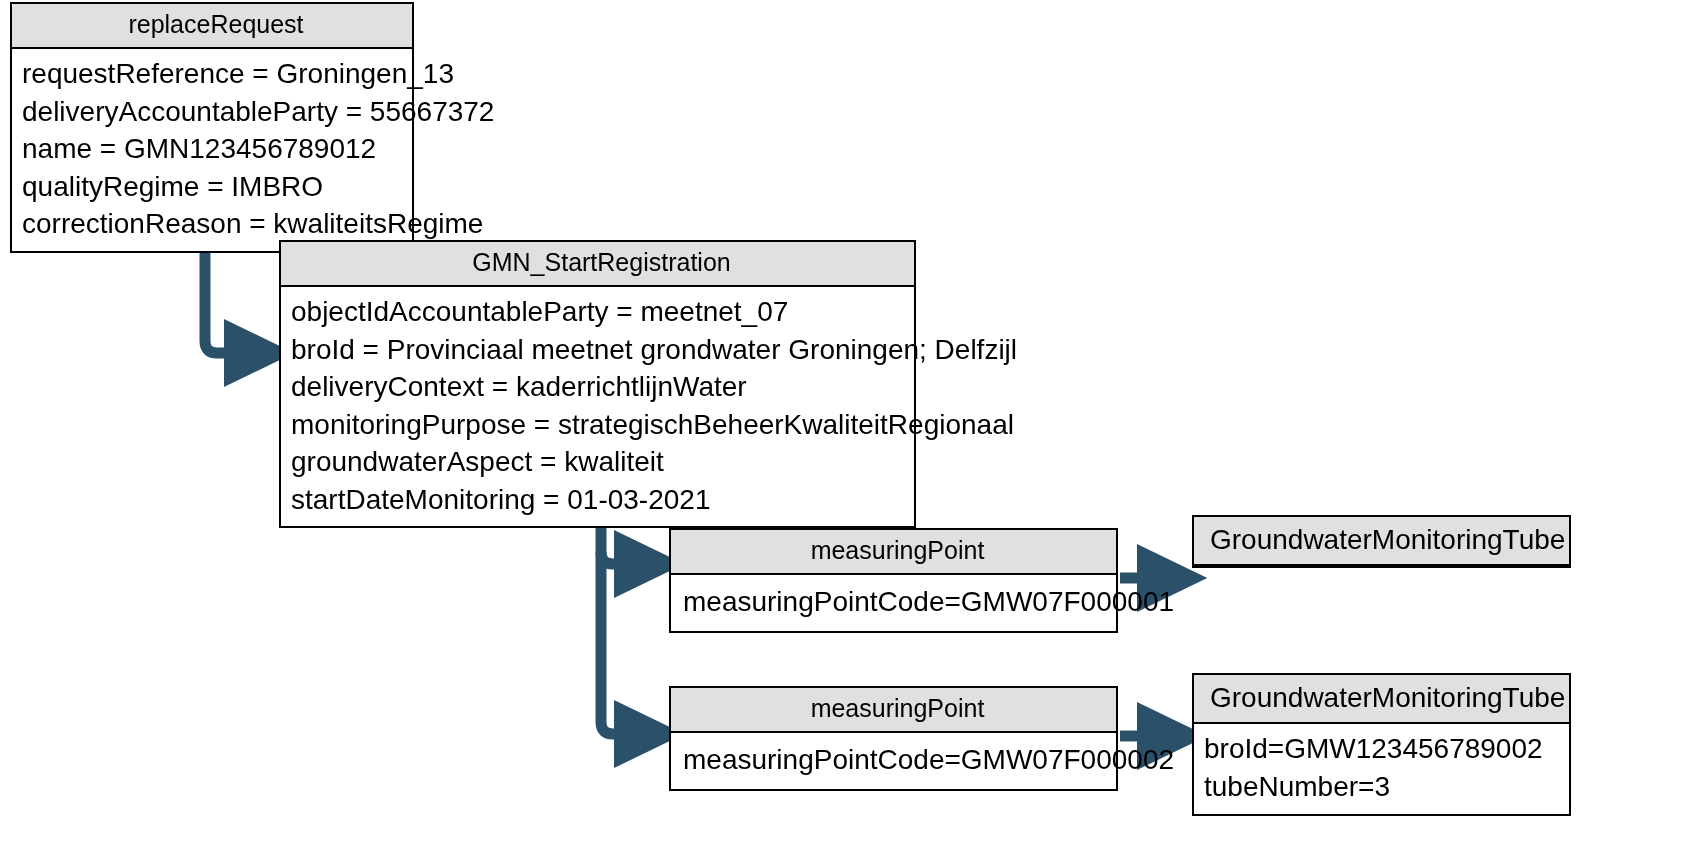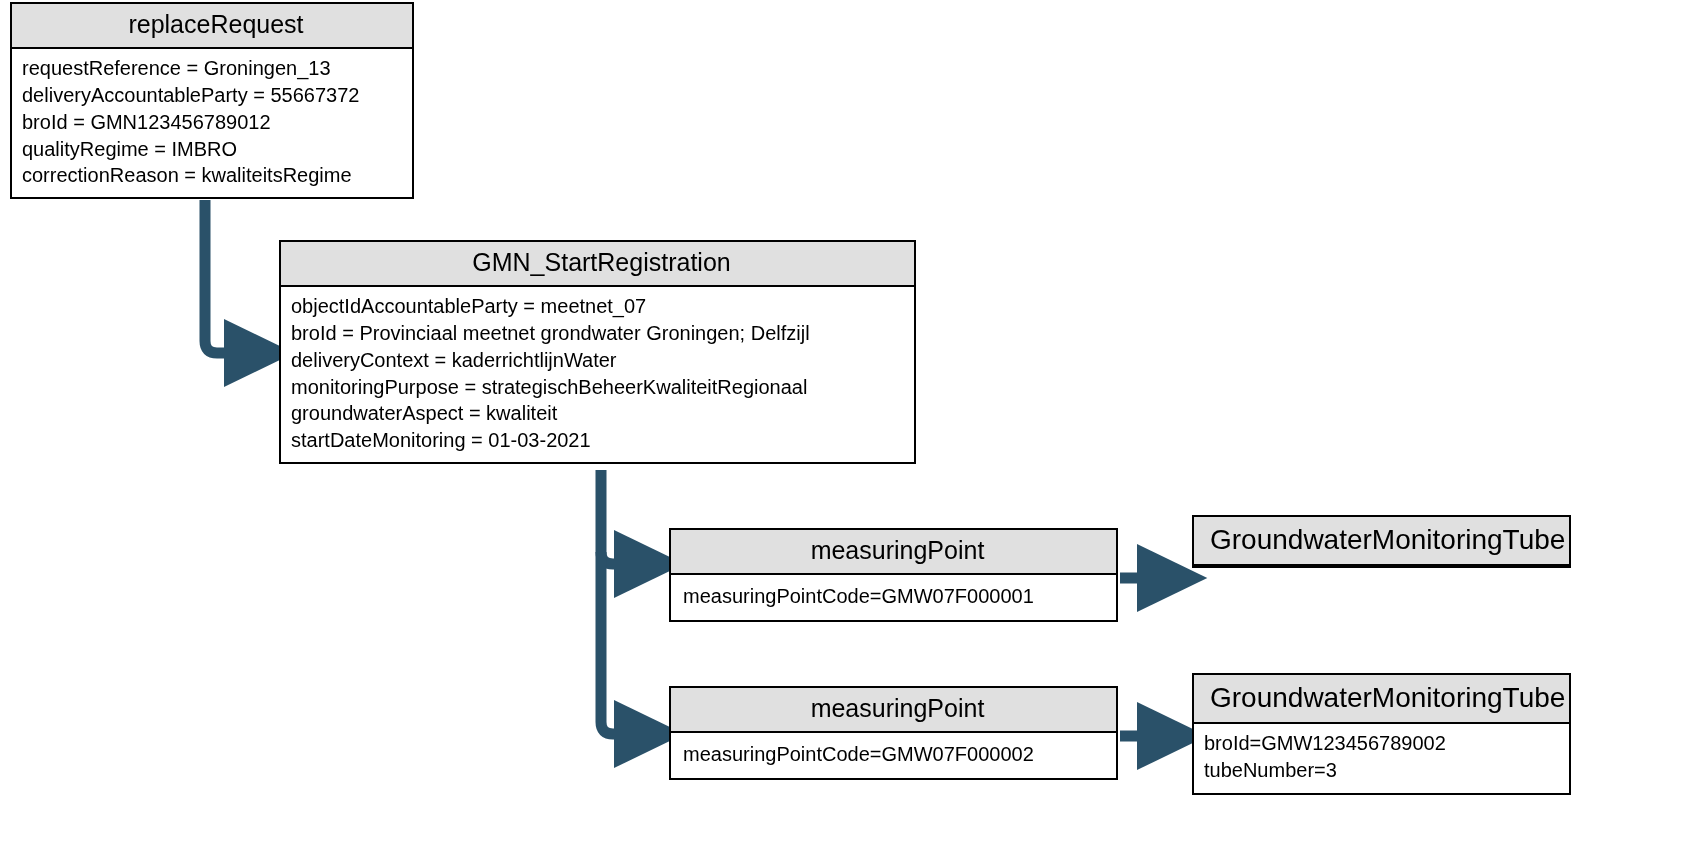--- a/index.html
+++ b/index.html
@@ -40,21 +40,21 @@
     font-size: 25px;
     color: #000000;
     line-height: 1.25;
     padding: 5px 8px 7px 16px;
     white-space: nowrap;
   }
   .node-body {
     box-sizing: border-box;
     background: #ffffff;
     padding: 6px 10px 8px 10px;
-    font-size: 20px;
+    font-size: 28px;
     color: #000000;
     line-height: 1.34;
   }
   .attr {
     white-space: nowrap;
   }
 
   
   #node-replace-request  { left: 10px;   top: 2px;   width: 404px; }
   #node-gmn-start        { left: 279px;  top: 240px; width: 637px; }
@@ -88,21 +88,21 @@
     <path d="M 1120 578 L 1171 578" fill="none" stroke="#2a5169" stroke-width="11" marker-end="url(#arrowhead)"></path>
 
     <path d="M 1120 736 L 1171 736" fill="none" stroke="#2a5169" stroke-width="11" marker-end="url(#arrowhead)"></path>
   </svg>
 
   <div class="node" id="node-replace-request">
     <div class="node-header">replaceRequest</div>
     <div class="node-body">
       <div class="attr">requestReference = Groningen_13</div>
       <div class="attr">deliveryAccountableParty = 55667372</div>
-      <div class="attr">broId = GMN123456789012</div>
+      <div class="attr">name = GMN123456789012</div>
       <div class="attr">qualityRegime = IMBRO</div>
       <div class="attr">correctionReason = kwaliteitsRegime</div>
     </div>
   </div>
 
   <div class="node" id="node-gmn-start">
     <div class="node-header">GMN_StartRegistration</div>
     <div class="node-body">
       <div class="attr">objectIdAccountableParty = meetnet_07</div>
       <div class="attr">broId = Provinciaal meetnet grondwater Groningen; Delfzijl</div>

